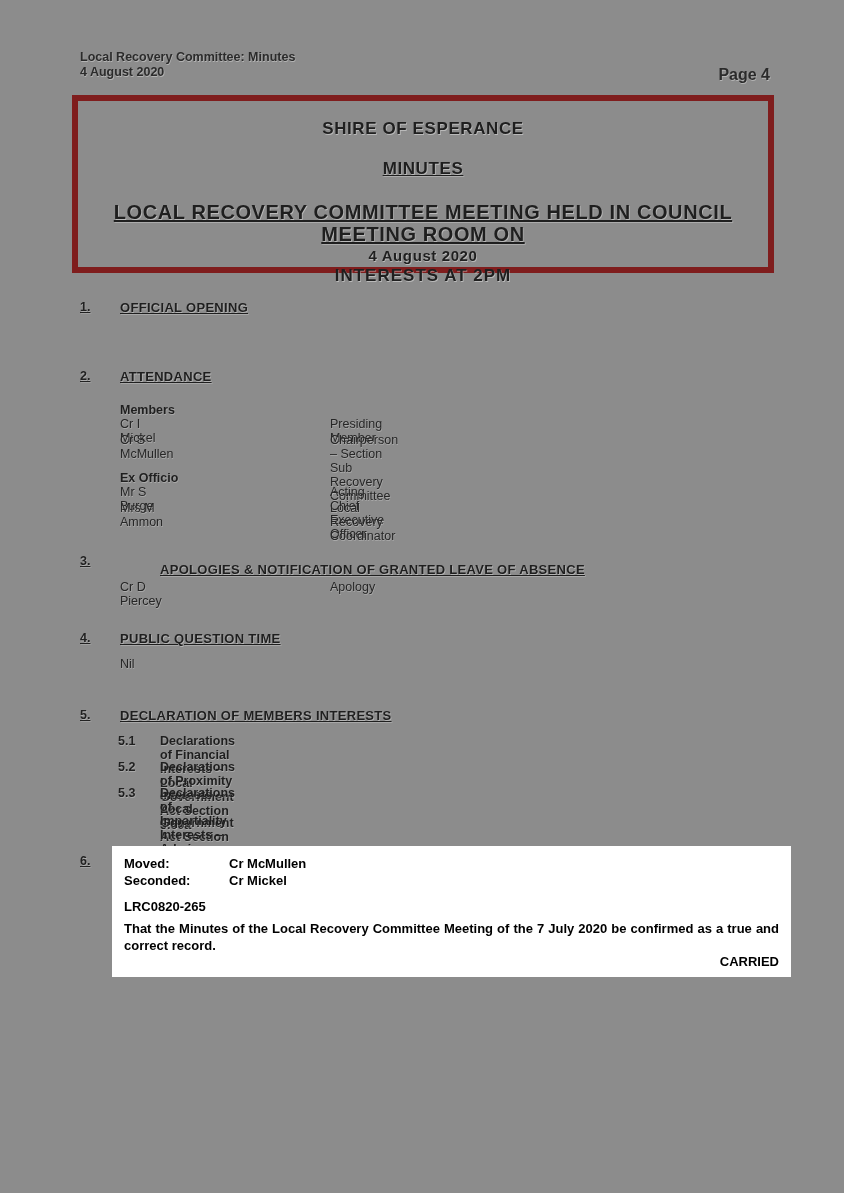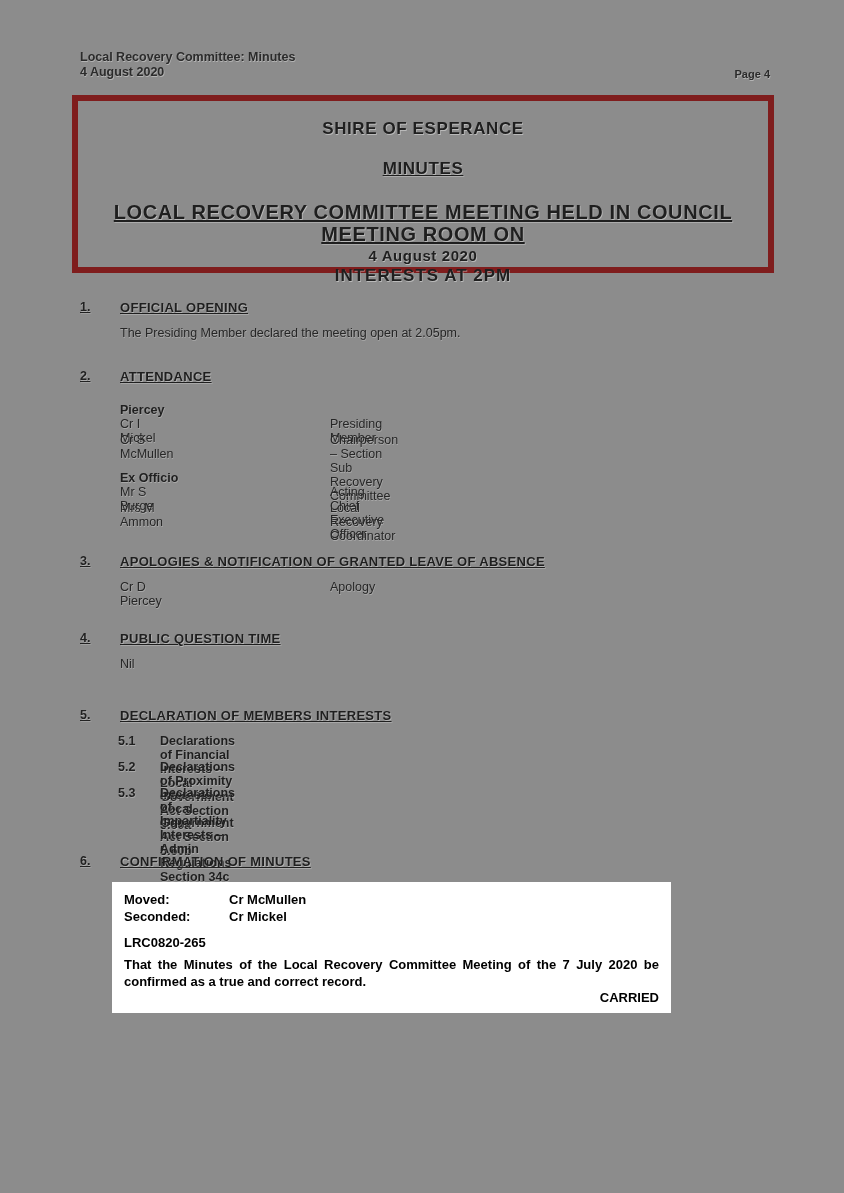--- a/index.html
+++ b/index.html
@@ -30,21 +30,21 @@
     font-size: 12.5px;
     line-height: 15px;
     font-weight: bold;
     color: #2b2b2b;
     text-shadow: 0.6px 0.6px 0 rgba(255,255,255,0.35);
   }
   .doc-header .page-num {
     position: absolute;
     right: 0;
     top: 17px;
-    font-size: 11px;
+    font-size: 16px;
     font-weight: bold;
   }
   
   .title-box {
     position: absolute;
     left: 72px;
     top: 95px;
     width: 702px;
     height: 178px;
     border: 6px solid #7f1d1d;
@@ -131,22 +131,22 @@
     left: 38px;
   }
   .sub-item .st {
     position: absolute;
     left: 80px;
   }
   
   .motion-box {
     position: absolute;
     left: 112px;
-    top: 882px;
-    width: 559px;
+    top: 846px;
+    width: 679px;
     background: #ffffff;
     color: #000;
     padding: 10px 12px 8px 12px;
     box-sizing: border-box;
     font-size: 13px;
   }
   .motion-row {
     position: relative;
     height: 17px;
     font-weight: bold;
@@ -185,29 +185,28 @@
       <div class="title-line t2">MINUTES</div>
       <div class="title-line t3">LOCAL RECOVERY COMMITTEE MEETING HELD IN COUNCIL MEETING ROOM ON</div>
       <div class="title-line t4">4 August 2020</div>
       <div class="title-line t5">INTERESTS AT 2PM</div>
     </div>
   </div>
 
   <div class="section" style="top:300px; height:60px;">
     <div class="sec-num">1.</div>
     <div class="sec-title" style="top:0;">OFFICIAL OPENING</div>
-    <div class="sec-body" style="top:26px;">The Presiding Member declared the meeting open at 2.05pm.</div>
   </div>
 
   <div class="section" style="top:369px; height:170px;">
     <div class="sec-num">2.</div>
     <div class="sec-title" style="top:0;">ATTENDANCE</div>
 
     <div class="sec-body" style="top:34px;">
-      <div class="subhead">Piercey</div>
+      <div class="subhead">Members</div>
       <div class="two-col">
         <span class="c1">Cr I Mickel</span>
         <span class="c2">Presiding Member</span>
       </div>
       <div class="two-col">
         <span class="c1">Cr S McMullen</span>
         <span class="c2">Chairperson – Section Sub Recovery Committee</span>
       </div>
     </div>
 
@@ -219,21 +218,21 @@
       </div>
       <div class="two-col">
         <span class="c1">Mrs M Ammon</span>
         <span class="c2">Local Recovery Coordinator</span>
       </div>
     </div>
   </div>
 
   <div class="section" style="top:554px; height:60px;">
     <div class="sec-num">3.</div>
-    <div class="sec-title" style="top:0;">APOLOGIES &amp; NOTIFICATION OF GRANTED LEAVE OF ABSENCE</div>
+    <div class="sec-title" style="top:8px;margin-left:40px;">APOLOGIES &amp; NOTIFICATION OF GRANTED LEAVE OF ABSENCE</div>
     <div class="sec-body" style="top:26px;">
       <div class="two-col">
         <span class="c1">Cr D Piercey</span>
         <span class="c2">Apology</span>
       </div>
     </div>
   </div>
 
   <div class="section" style="top:631px; height:60px;">
     <div class="sec-num">4.</div>

